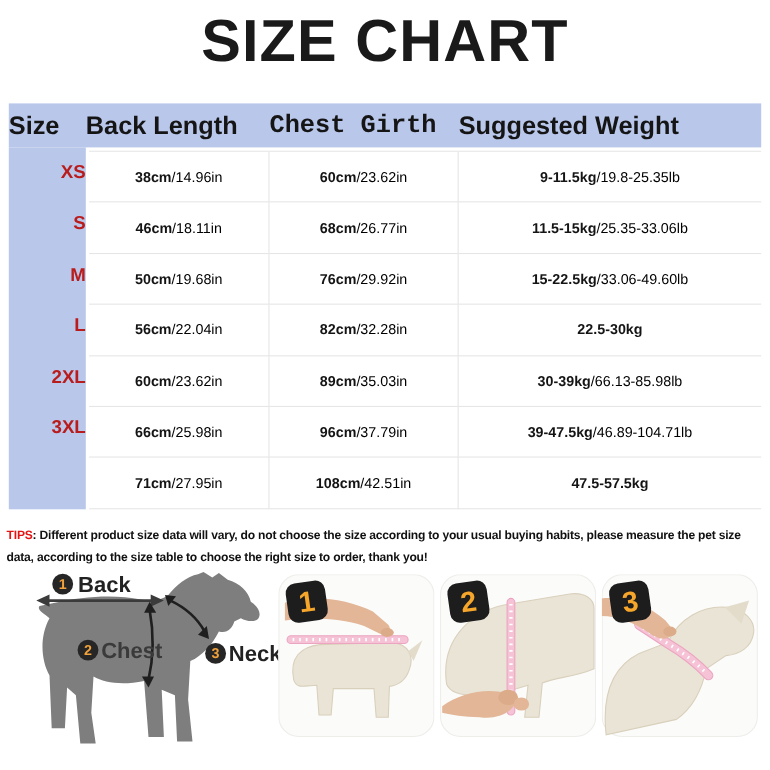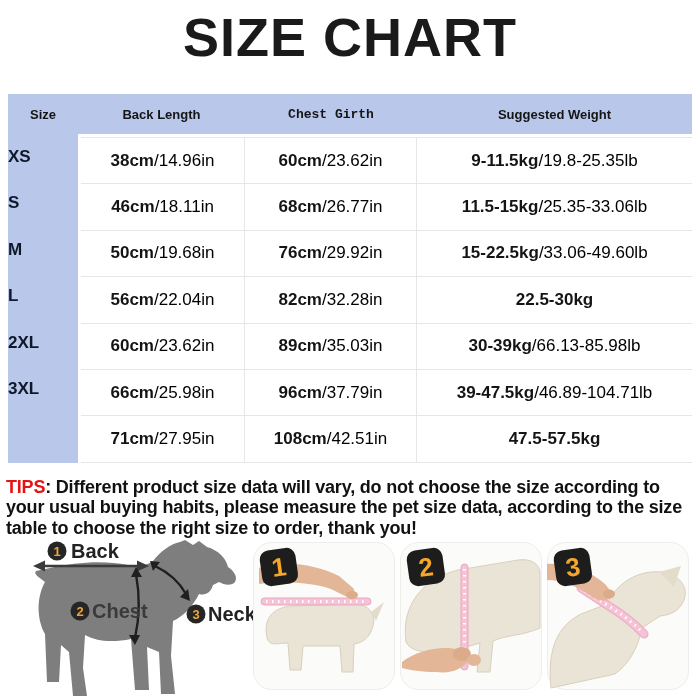--- a/index.html
+++ b/index.html
@@ -6,46 +6,46 @@
   body{
     width:700px;height:700px;background:#ffffff;overflow:hidden;
     font-family:"Liberation Sans", sans-serif;color:#141414;
   }
   .title{
     text-align:center;font-size:54px;font-weight:bold;color:#1a1a1a;
     margin:6px 0 0;letter-spacing:1px;
   }
   .size-table{margin:26px 8px 0;}
   .thead{display:flex;background:#b9c7ea;height:40px;align-items:center;}
-  .th{font-weight:bold;font-size:13px;color:#151515;text-align:center;}
+  .th{font-weight:bold;font-size:23px;color:#151515;text-align:left;}
   .th.c1{width:70px;}
   .th.c2{width:167px;}
   .th.c3{width:172px;font-family:Liberation Mono, monospace;}
   .th.c4{flex:1;}
   .tbody{display:flex;}
   .size-col{width:70px;background:#b9c7ea;}
   .size-cell{
-    height:46.4px;line-height:46.4px;text-align:left;
-    font-weight:bold;font-size:17px;color:#0f172a;
+    height:46.4px;line-height:46.4px;text-align:right;
+    font-weight:bold;font-size:17px;color:#b91c1c;
   }
   .data-grid{
     flex:1;margin-left:3px;margin-top:3px;
     display:grid;grid-template-columns:164px 172px 1fr;grid-auto-rows:46.4px;
     border-top:1px solid #e6e6e6;
   }
   .td{
     display:flex;align-items:center;justify-content:center;
     border-bottom:1px solid #e6e6e6;border-right:1px solid #e6e6e6;
-    font-size:17px;white-space:nowrap;
+    font-size:13px;white-space:nowrap;
   }
   .td.last{border-right:none;}
   .vm{font-weight:bold;color:#141414;}
   .vs{color:#000000;}
   .tips{
-    margin:14px 6px 0;font-size:18px;font-weight:bold;color:#111;
+    margin:14px 6px 0;font-size:11px;font-weight:bold;color:#111;
     line-height:20.5px;letter-spacing:-0.2px;
   }
   .tips .red{color:#e41414;}
   .bottom{display:flex;margin-top:2px;align-items:flex-start;}
   .diagram{width:253px;height:166px;flex:none;}
   .photos{flex:1;display:flex;gap:5px;padding:2px 4px 0 0;}
   .photo{width:142px;height:152px;}
   svg text{font-family:"Liberation Sans", sans-serif;}
   .diag-label{font-size:20px;font-weight:bold;fill:#222222;}
   .diag-label.on-body{fill:#3a3a3a;}

